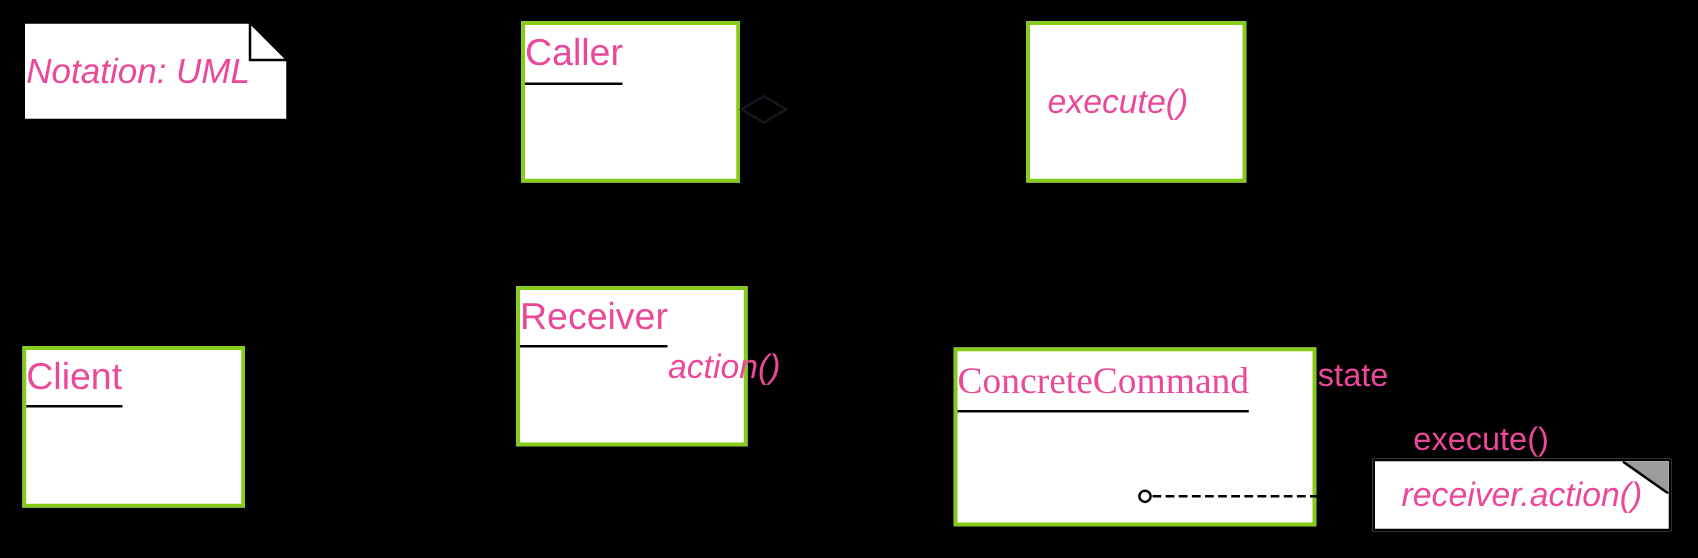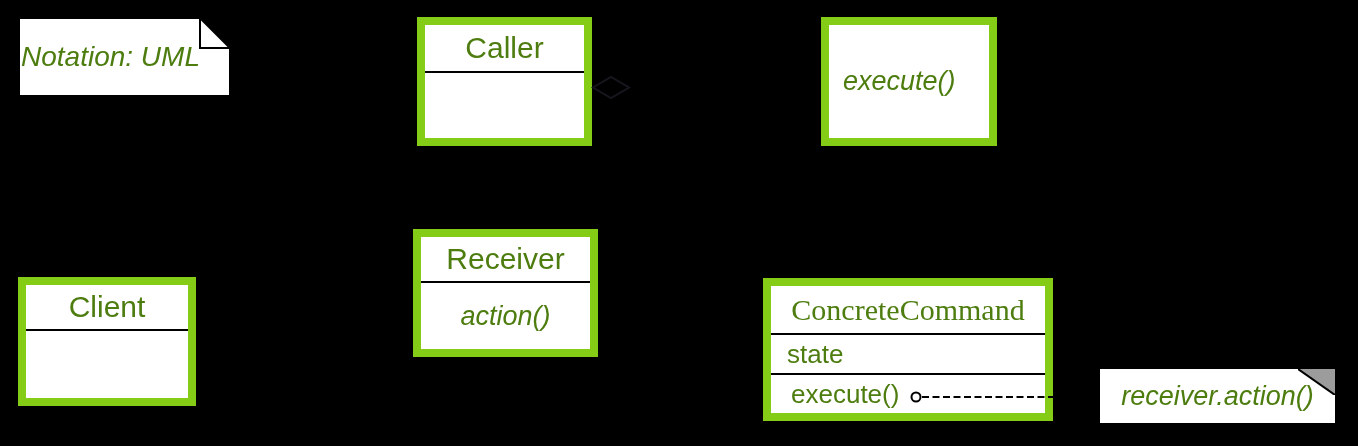--- a/index.html
+++ b/index.html
@@ -2,32 +2,32 @@
 <html><head>
 <meta charset="utf-8">
 <style>
   html,body{margin:0;padding:0;background:#000;}
   .stage{
     position:relative;
     width:1358px;height:446px;
     background:#000;
     overflow:hidden;
     font-family:"Liberation Sans", sans-serif;
-    color:#4d7c0f;
+    color:#ec4899;
   }
   .abs{position:absolute;}
 
   
   .uml-class{
     position:absolute;
     background:#fff;
-    border:8px solid #84cc16;
+    border:3px solid #84cc16;
     box-sizing:border-box;
     display:flex;
-    flex-direction:column;
+    flex-direction:row;
   }
   .uml-title{
     display:flex;
     align-items:center;
     justify-content:center;
     border-bottom:2px solid #000;
     font-size:30px;
     line-height:1;
     white-space:nowrap;
     flex:0 0 auto;
@@ -88,21 +88,21 @@
     <div class="uml-compartment"></div>
   </div>
 
   <div class="uml-class" style="left:413px;top:229px;width:185px;height:128px;">
     <div class="uml-title" style="height:44px;">Receiver</div>
     <div class="uml-compartment italic center-h">action()</div>
   </div>
 
   <div class="uml-class" style="left:763px;top:278px;width:290px;height:143px;">
     <div class="uml-title" style="height:47px;font-family:Liberation Serif, serif;">ConcreteCommand</div>
-    <div class="uml-compartment" style="flex:0 0 auto;height:38px;padding-left:16px;font-size:26px;">state</div>
+    <div class="uml-compartment" style="flex:0 0 auto;height:38px;padding-left:16px;font-size:26px;margin-left:39px;">state</div>
     <div class="uml-compartment divided" style="flex:1 1 auto;padding-left:20px;font-size:26px;">execute()</div>
   </div>
 
   <svg class="abs" style="left:905px;top:388px;" width="200" height="18" viewBox="0 0 200 18">
     <circle cx="11" cy="9" r="4.5" fill="#ffffff" stroke="#000000" stroke-width="2"></circle>
     <line x1="17" y1="9" x2="193" y2="9" stroke="#000000" stroke-width="2" stroke-dasharray="7 3.5"></line>
   </svg>
 
   <div class="uml-note" style="left:1098px;top:367px;width:239px;height:58px;">
     <div class="note-rect"></div>

